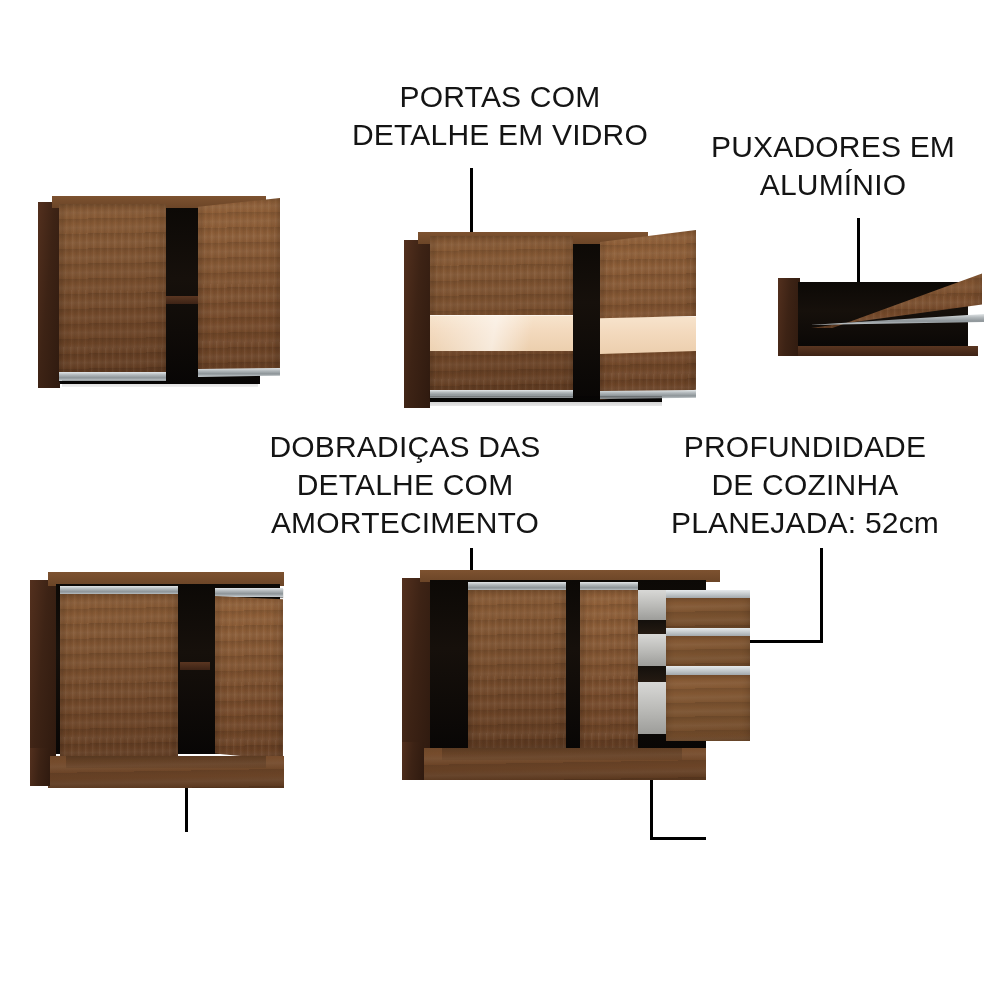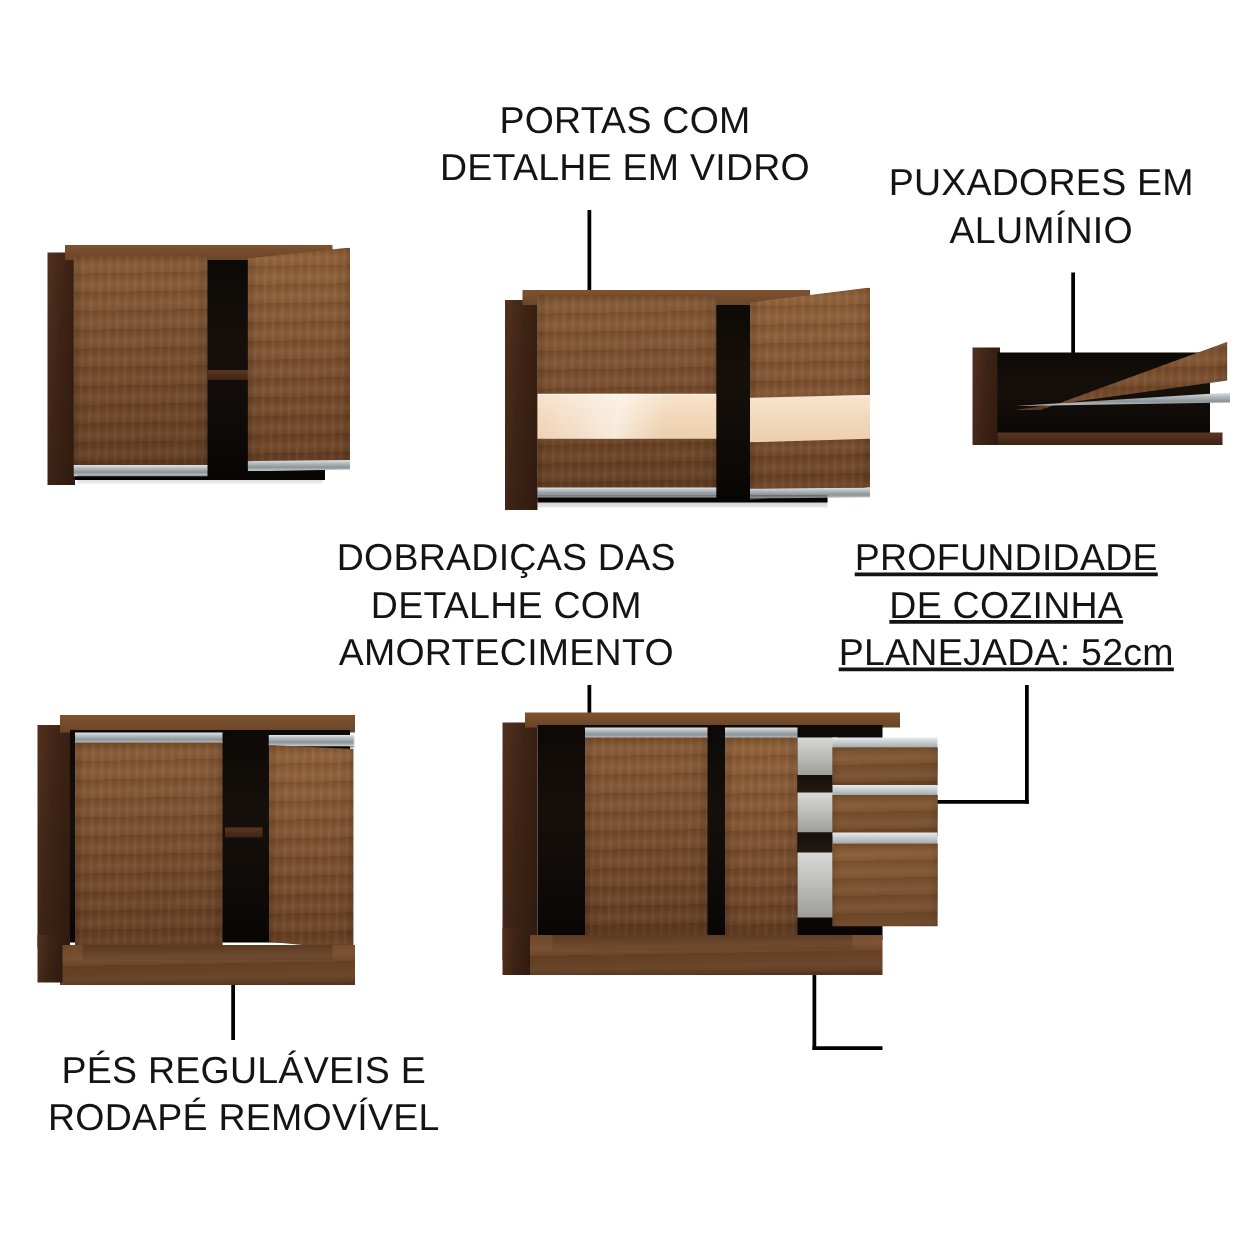--- a/index.html
+++ b/index.html
@@ -136,26 +136,24 @@
   <div class="label" style="left:300px;top:78px;width:400px;">PORTAS COM
 DETALHE EM VIDRO</div>
 
   <div class="label" style="left:688px;top:128px;width:290px;">PUXADORES EM
 ALUMÍNIO</div>
 
   <div class="label" style="left:225px;top:428px;width:360px;">DOBRADIÇAS DAS
 DETALHE COM
 AMORTECIMENTO</div>
 
-  <div class="label" style="left:640px;top:428px;width:330px;text-decoration:underline;">PROFUNDIDADE
+  <div class="label" style="left:640px;top:428px;width:330px;">PROFUNDIDADE
 DE COZINHA
 PLANEJADA: 52cm</div>
 
-  <div class="label" style="left:10px;top:838px;width:370px;">PÉS REGULÁVEIS E
-RODAPÉ REMOVÍVEL</div>
 
 
   <div class="leader leader-v" style="left:470px;top:168px;height:162px;"></div>
 
   <div class="leader leader-v" style="left:857px;top:218px;height:96px;"></div>
 
   <div class="leader leader-v" style="left:470px;top:548px;height:62px;"></div>
 
   <div class="leader leader-v" style="left:820px;top:548px;height:95px;"></div>
   <div class="leader leader-h" style="left:728px;top:640px;width:95px;"></div>

